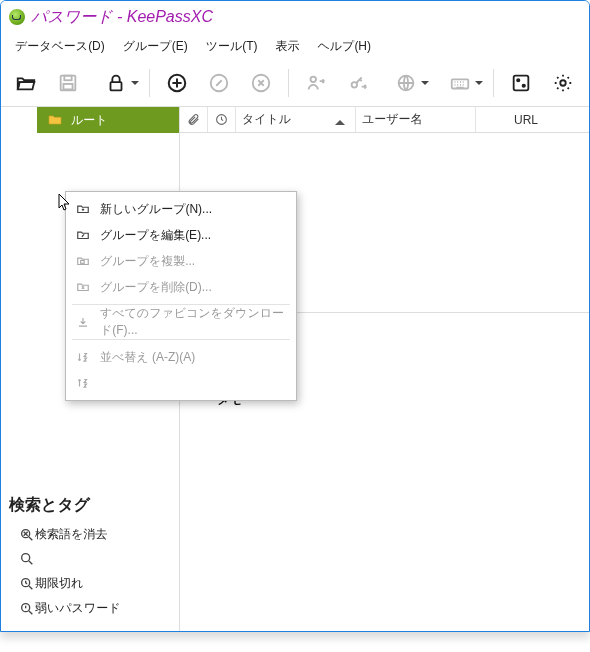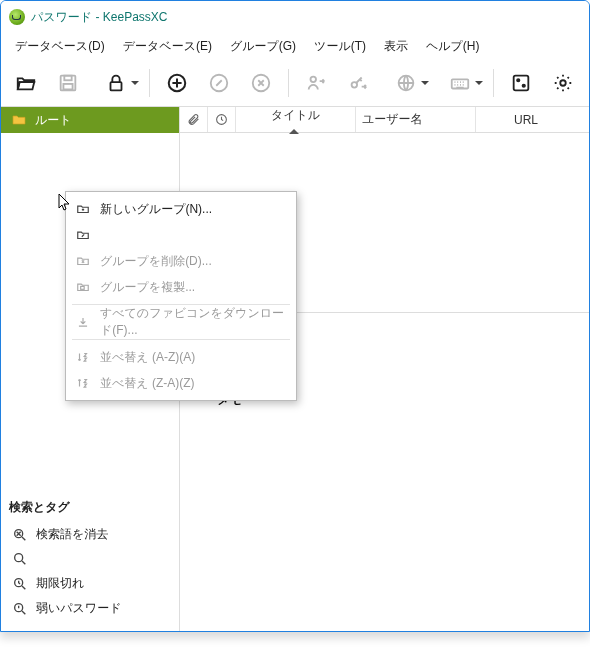--- a/index.html
+++ b/index.html
@@ -3,49 +3,49 @@
 <meta charset="utf-8">
 <style>
 * { box-sizing: border-box; margin: 0; padding: 0; font-family: "Yu Gothic UI", "Meiryo", sans-serif; }
 body { background: #fff; width: 590px; height: 652px; overflow: hidden; position: relative; }
 
 .window { width: 590px; height: 632px; border: 1px solid #2080e0; border-radius: 6px 6px 0 0; overflow: hidden; background: #fff; position: relative; box-shadow: 0 6px 10px rgba(0,0,0,0.15); margin-bottom: 20px; }
 
 .titlebar { height: 32px; display: flex; align-items: center; padding: 0 8px; background: #fff; }
 .titlebar .app-icon { width: 16px; height: 16px; border-radius: 50%; background: radial-gradient(circle at 40% 35%, #b6e86a 0%, #6ead1d 60%, #3b7b0a 100%); margin-right: 6px; position: relative; }
 .titlebar .app-icon::after { content:""; position:absolute; left:3px; top:6px; width:7px; height:4px; border:1.2px solid #234; border-top:none; border-radius:0 0 3px 3px; }
-.titlebar .title-text { font-size: 12px; color: #0f766e; }
+.titlebar .title-text { font-size: 16px; color: #a21caf; font-style: italic; }
 
 .menubar { height: 26px; display: flex; align-items: center; padding: 0 6px; gap: 2px; font-size: 12px; color: #222; }
 .menubar .menu-item { padding: 4px 8px; cursor: default; text-align: center; }
 
 .toolbar { height: 48px; display: flex; align-items: center; padding: 0 6px; border-bottom: 1px solid #ddd; gap: 4px; }
 .toolbar .tbtn { width: 38px; height: 38px; display: flex; align-items: center; justify-content: center; border-radius: 3px; cursor: default; position: relative; }
 .toolbar .tsep { width: 1px; height: 28px; background: #ddd; margin: 0 4px; }
 .toolbar svg { width: 22px; height: 22px; }
 .tbtn .caret { position: absolute; right: 2px; top: 50%; margin-top: -2px; border: 4px solid transparent; border-top-color: #444; }
 .tbtn.wide { width: 50px; }
 
 .content { display: flex; height: calc(100% - 32px - 26px - 48px); position: relative; }
 
 .sidebar { width: 179px; border-right: 1px solid #ddd; display: flex; flex-direction: column; background: #fff; }
-.tree { flex: 0 0 auto; }
+.tree { flex: 0 0 auto; padding-left: 36px; }
 .tree-root { height: 26px; background: #6d9a1f; color: #fff; display: flex; align-items: center; padding: 0 10px; font-size: 12px; gap: 8px; }
 .tree-root svg { width: 16px; height: 16px; }
 
 .tags-area { margin-top: auto; padding: 6px 0 10px 0; }
-.tags-title { font-size: 12px; color: #222; padding: 6px 8px 6px 8px; font-weight: 600; }
-.tag-row { display: flex; align-items: center; gap: 8px; padding: 4px 8px 4px 11px; font-size: 12px; color: #222; cursor: default; }
+.tags-title { font-size: 16px; color: #222; padding: 6px 8px 6px 8px; font-weight: 600; }
+.tag-row { display: flex; align-items: center; padding: 4px 8px 4px 18px; font-size: 12px; color: #222; cursor: default; }
 .tag-row svg { width: 16px; height: 16px; }
 
 .main { flex: 1; display: flex; flex-direction: column; }
 .list-header { height: 26px; display: flex; align-items: stretch; border-bottom: 1px solid #ddd; font-size: 12px; color: #333; }
 .col { display: flex; align-items: center; padding: 0 6px; border-right: 1px solid #e4e4e4; }
 .col.icon { width: 28px; justify-content: center; }
-.col.title { width: 120px; justify-content: space-between; flex-direction: column; }
+.col.title { width: 120px; justify-content: space-between; }
 .col.user { width: 120px; }
 .col.url { flex: 1; border-right: none; margin-left: 32px; }
 .sort-tri { width: 0; height: 0; border: 5px solid transparent; border-bottom-color: #555; margin-right: 4px; }
 
 .list-body { flex: 0 0 180px; border-bottom: 1px solid #ddd; }
 
 .details { flex: 1; padding: 10px 16px 10px 0; font-size: 12px; }
 .detail-row { display: flex; height: 22px; align-items: center; }
 .detail-label { width: 72px; text-align: right; font-weight: 700; padding-right: 10px; }
 .detail-value { color: #222; }
@@ -65,22 +65,21 @@
 
 <div class="window">
 
   <div class="titlebar">
     <div class="app-icon"></div>
     <div class="title-text">パスワード - KeePassXC</div>
   </div>
 
   <div class="menubar">
     <div class="menu-item">データベース(D)</div>
-    <div class="menu-item">データベース(E)</div>
-    <div class="menu-item">グループ(G)</div>
+    <div class="menu-item">グループ(E)</div>
     <div class="menu-item">ツール(T)</div>
     <div class="menu-item">表示</div>
     <div class="menu-item">ヘルプ(H)</div>
   </div>
 
   <div class="toolbar">
     <div class="tbtn">
       <svg viewBox="0 0 24 24" fill="none" stroke="#222" stroke-width="2">
           <path d="M3 7h5l2 2h11v2H5l-2 8V7z"></path>
           <path d="M5 11h16l-2 8H3z"></path>
@@ -263,54 +262,54 @@
           <path d="M3 7h6l2 2h10v9H3z"></path>
           <path d="M12 11v4M10 13h4"></path>
         </svg>
       <span>新しいグループ(N)...</span>
     </div>
     <div class="cm-item">
       <svg viewBox="0 0 24 24" fill="none" stroke="#444" stroke-width="2">
           <path d="M3 7h6l2 2h10v9H3z"></path>
           <path d="M14 11l-4 4"></path>
         </svg>
+      <span>グループを編集(E)...</span>
+    </div>
+    <div class="cm-item disabled">
+      <svg viewBox="0 0 24 24" fill="none" stroke="#aaa" stroke-width="2">
+          <path d="M3 7h6l2 2h10v9H3z"></path>
+          <rect x="8" y="11" width="6" height="5"></rect>
+        </svg>
+      <span>グループを複製...</span>
     </div>
     <div class="cm-item disabled">
       <svg viewBox="0 0 24 24" fill="none" stroke="#aaa" stroke-width="2">
           <path d="M3 7h6l2 2h10v9H3z"></path>
           <path d="M10 11l4 4M14 11l-4 4"></path>
         </svg>
       <span>グループを削除(D)...</span>
     </div>
-    <div class="cm-item disabled">
-      <svg viewBox="0 0 24 24" fill="none" stroke="#aaa" stroke-width="2">
-          <path d="M3 7h6l2 2h10v9H3z"></path>
-          <rect x="8" y="11" width="6" height="5"></rect>
-        </svg>
-      <span>グループを複製...</span>
-    </div>
     <div class="cm-sep"></div>
     <div class="cm-item disabled">
       <svg viewBox="0 0 24 24" fill="none" stroke="#aaa" stroke-width="2">
           <path d="M12 5v10m0 0l-4-4m4 4l4-4M5 19h14"></path>
         </svg>
       <span>すべてのファビコンをダウンロード(F)...</span>
     </div>
     <div class="cm-sep"></div>
     <div class="cm-item disabled">
       <svg viewBox="0 0 24 24" fill="none" stroke="#aaa" stroke-width="2">
           <path d="M6 6v12m0 0l-2-2m2 2l2-2M14 6h4l-4 5h4M14 14h4l-4 5h4"></path>
         </svg>
       <span>並べ替え (A-Z)(A)</span>
     </div>
     <div class="cm-item disabled">
       <svg viewBox="0 0 24 24" fill="none" stroke="#aaa" stroke-width="2">
           <path d="M6 18V6m0 0l-2 2m2-2l2 2M14 6h4l-4 5h4M14 14h4l-4 5h4"></path>
         </svg>
-      <span>並べ替え (Z-A)(Z)</span>
     </div>
   </div>
 
   <div class="cursor-arrow">
     <svg viewBox="0 0 16 20">
         <path d="M1 1l0 14 3-3 2 5 2-1-2-5 5 0z" fill="#fff" stroke="#000" stroke-width="1"></path>
       </svg>
   </div>
 
 </div>

